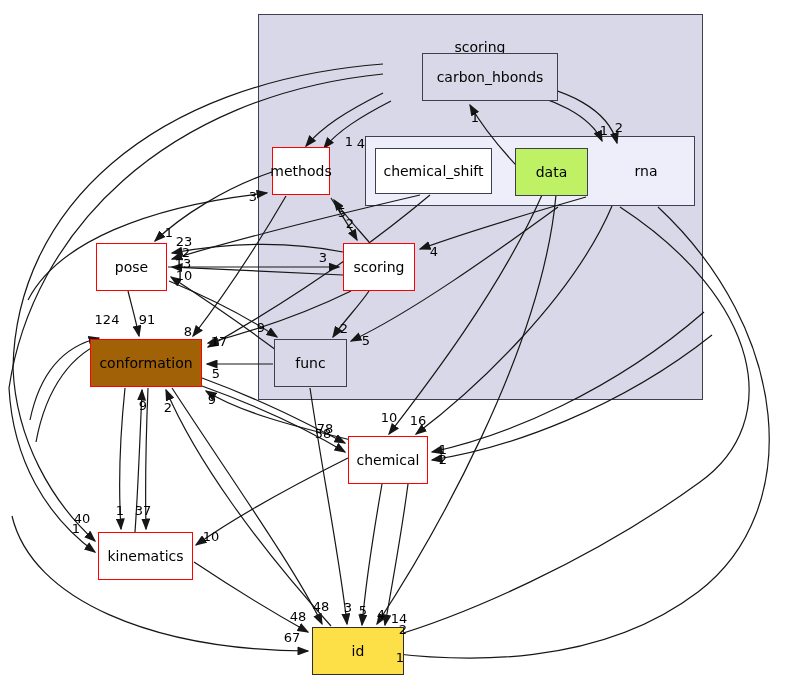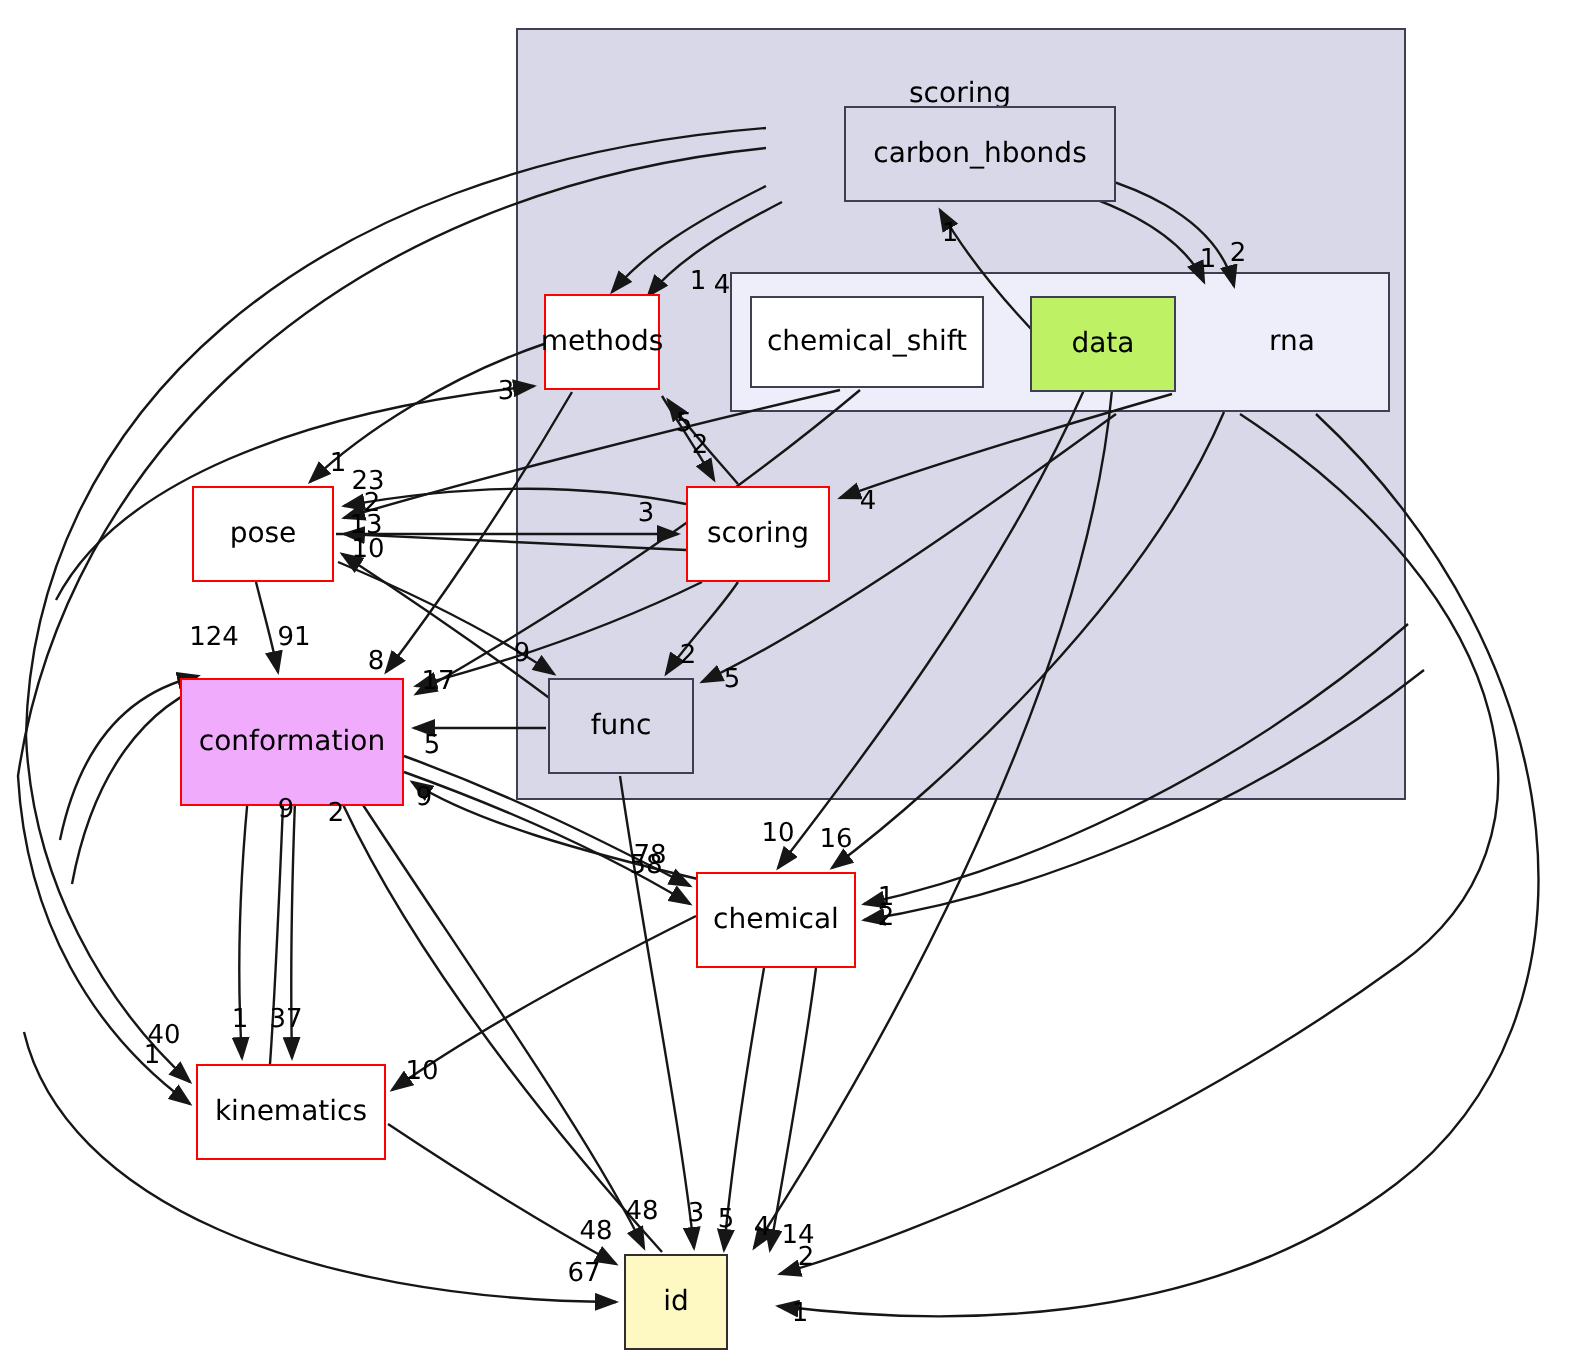--- a/index.html
+++ b/index.html
@@ -91,24 +91,24 @@
       <div class="cluster-label" style="left: 646px; top: 171px;">rna</div>
     </div>
   <div id="node-layer">
       <div class="node" style="left: 382px; top: 53px; width: 136px; height: 48px; background: rgb(216, 216, 232); border: 1.4px solid rgb(63, 63, 82); margin-left: 40px;">carbon_hbonds</div>
       <div class="node" style="left: 375px; top: 148px; width: 117px; height: 46px; background: rgb(255, 255, 255); border: 1.4px solid rgb(63, 63, 82);">chemical_shift</div>
       <div class="node" style="left: 515px; top: 148px; width: 73px; height: 48px; background: #bef264; border: 1.4px solid rgb(63, 63, 82);">data</div>
       <div class="node" style="left: 272px; top: 147px; width: 58px; height: 48px; background: rgb(255, 255, 255); border: 1.4px solid rgb(255, 0, 0);">methods</div>
       <div class="node" style="left: 343px; top: 243px; width: 72px; height: 48px; background: rgb(255, 255, 255); border: 1.4px solid rgb(255, 0, 0);">scoring</div>
       <div class="node" style="left: 96px; top: 243px; width: 71px; height: 48px; background: rgb(255, 255, 255); border: 1.4px solid rgb(255, 0, 0);">pose</div>
       <div class="node" style="left: 274px; top: 339px; width: 73px; height: 48px; background: rgb(216, 216, 232); border: 1.4px solid rgb(63, 63, 82);">func</div>
-      <div class="node" style="left: 90px; top: 339px; width: 112px; height: 64px; background: #f0abfc; border: 1.4px solid rgb(255, 0, 0);">conformation</div>
+      <div class="node" style="left: 90px; top: 339px; width: 112px; height: 48px; background: #a16207; border: 1.4px solid rgb(255, 0, 0);">conformation</div>
       <div class="node" style="left: 348px; top: 436px; width: 80px; height: 48px; background: rgb(255, 255, 255); border: 1.4px solid rgb(255, 0, 0);">chemical</div>
       <div class="node" style="left: 98px; top: 532px; width: 95px; height: 48px; background: rgb(255, 255, 255); border: 1.4px solid rgb(255, 0, 0);">kinematics</div>
-      <div class="node" style="left: 312px; top: 627px; width: 52px; height: 48px; background: #fef9c3; border: 1.4px solid rgb(46, 46, 46);">id</div>
+      <div class="node" style="left: 312px; top: 627px; width: 92px; height: 48px; background: #fde047; border: 1.4px solid rgb(46, 46, 46);">id</div>
     </div>
   <div id="label-layer">
       <div class="edge-label" style="left: 475px; top: 117px;">1</div>
       <div class="edge-label" style="left: 604px; top: 130px;">1</div>
       <div class="edge-label" style="left: 619px; top: 127px;">2</div>
       <div class="edge-label" style="left: 349px; top: 141px;">1</div>
       <div class="edge-label" style="left: 361px; top: 143px;">4</div>
       <div class="edge-label" style="left: 253px; top: 196px;">3</div>
       <div class="edge-label" style="left: 342px; top: 212px;">5</div>
       <div class="edge-label" style="left: 350px; top: 223px;">2</div>

